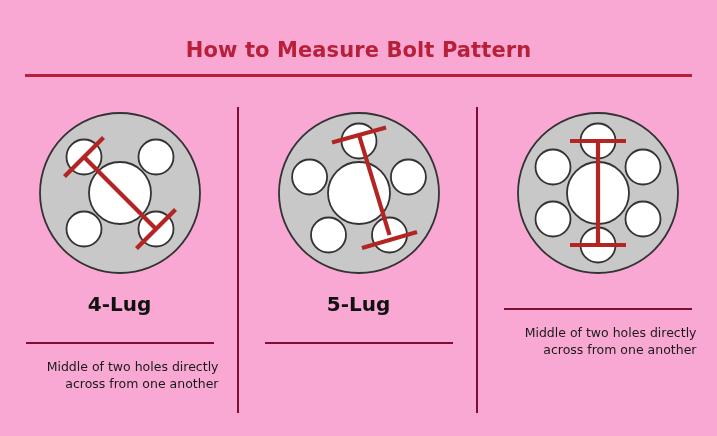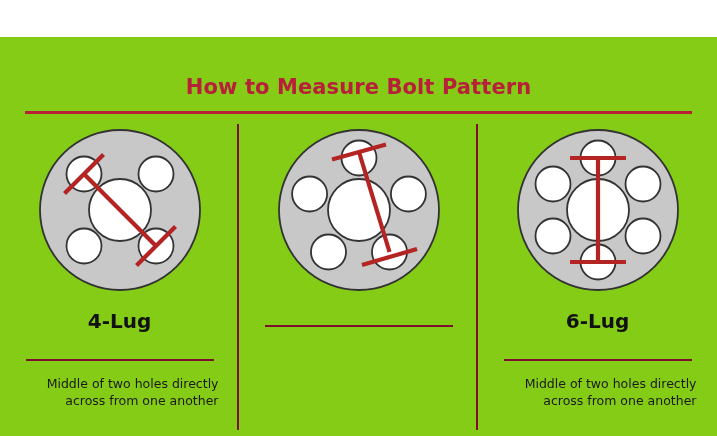--- a/index.html
+++ b/index.html
@@ -10,22 +10,21 @@
   body {
     width: 717px;
     height: 436px;
     position: relative;
     overflow: hidden;
     font-family: "DejaVu Sans", sans-serif;
   }
   .page {
     position: absolute;
     inset: 0;
-    background: #84cc16;
-    margin-top: 37px;
+    background: #f9a8d4;
   }
 
   
   .title {
     position: absolute;
     top: 38px;
     left: 0;
     width: 717px;
     text-align: center;
     font-family: "DejaVu Sans", sans-serif;
@@ -40,21 +39,21 @@
     top: 74px;
     left: 25px;
     width: 667px;
     height: 3px;
     background: #b8203a;
   }
 
   
   .columns {
     position: absolute;
-    top: 78px;
+    top: 98px;
     left: 0;
     width: 717px;
     height: 320px;
     display: flex;
     flex-direction: row;
   }
   .column {
     position: relative;
     flex: 1 1 33.3333%;
     display: flex;
@@ -151,20 +150,21 @@
           <circle cx="115.5" cy="127" r="17.5" fill="#ffffff" stroke="#333333" stroke-width="1.8"></circle>
           <circle cx="54.5" cy="127" r="17.5" fill="#ffffff" stroke="#333333" stroke-width="1.8"></circle>
           <circle cx="35.6" cy="69" r="17.5" fill="#ffffff" stroke="#333333" stroke-width="1.8"></circle>
           <g stroke="#b32423" stroke-width="4.2" stroke-linecap="butt">
             <line x1="85" y1="27" x2="115.5" y2="127"></line>
             <line x1="58" y1="34.5" x2="112" y2="19.5"></line>
             <line x1="88" y1="140" x2="143" y2="124"></line>
           </g>
         </svg>
       </div>
+      <div class="lug-label">5-Lug</div>
       <div class="caption-rule"></div>
       <div class="divider"></div>
     </div>
 
     <div class="column">
       <div class="wheel-wrap">
         <svg class="wheel-svg" width="170" height="170" viewBox="0 0 170 170">
           <circle cx="85" cy="85" r="80" fill="#c8c8c8" stroke="#333333" stroke-width="1.8"></circle>
           <circle cx="85" cy="85" r="31" fill="#ffffff" stroke="#333333" stroke-width="1.8"></circle>
           <circle cx="85" cy="33" r="17.5" fill="#ffffff" stroke="#333333" stroke-width="1.8"></circle>
@@ -173,19 +173,18 @@
           <circle cx="85" cy="137" r="17.5" fill="#ffffff" stroke="#333333" stroke-width="1.8"></circle>
           <circle cx="40" cy="111" r="17.5" fill="#ffffff" stroke="#333333" stroke-width="1.8"></circle>
           <circle cx="40" cy="59" r="17.5" fill="#ffffff" stroke="#333333" stroke-width="1.8"></circle>
           <g stroke="#b32423" stroke-width="4.2" stroke-linecap="butt">
             <line x1="85" y1="33" x2="85" y2="137"></line>
             <line x1="57" y1="33" x2="113" y2="33"></line>
             <line x1="57" y1="137" x2="113" y2="137"></line>
           </g>
         </svg>
       </div>
-      <div class="lug-label">6-Lug</div>
       <div class="caption-rule"></div>
       <div class="caption">Middle of two holes directly across from one another</div>
     </div>
 
   </div>
 </div>
 
 </body></html>

